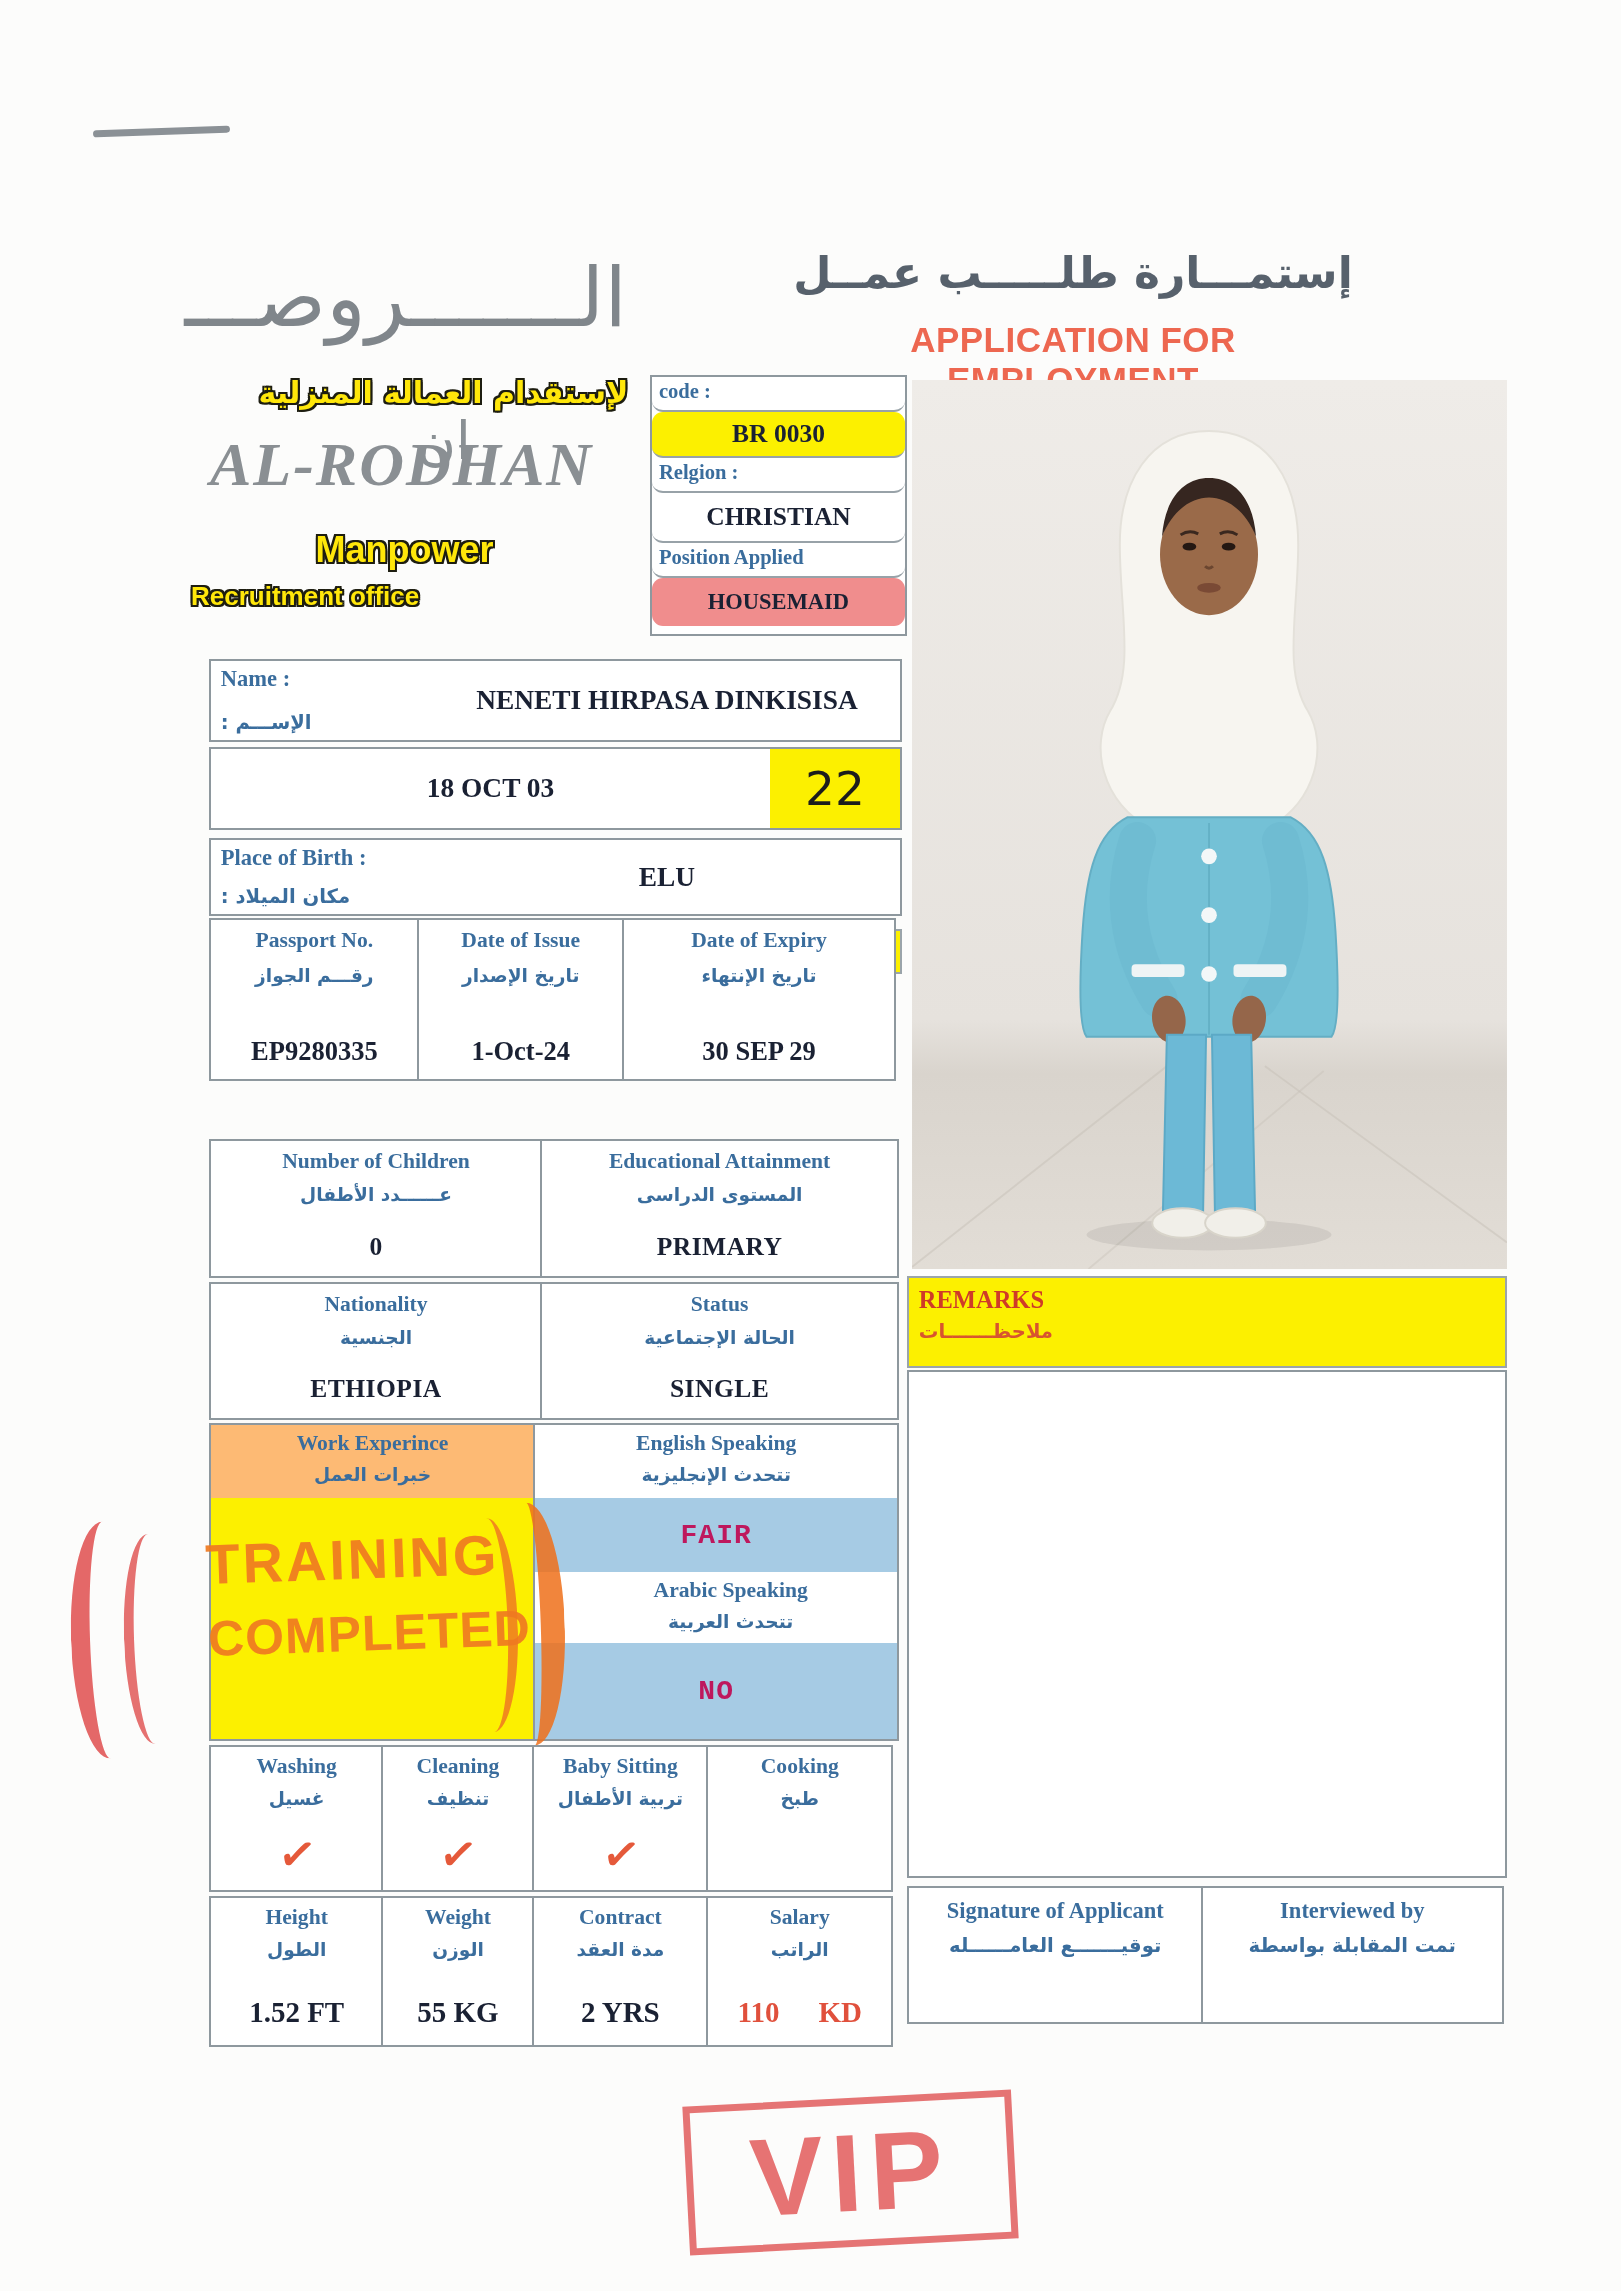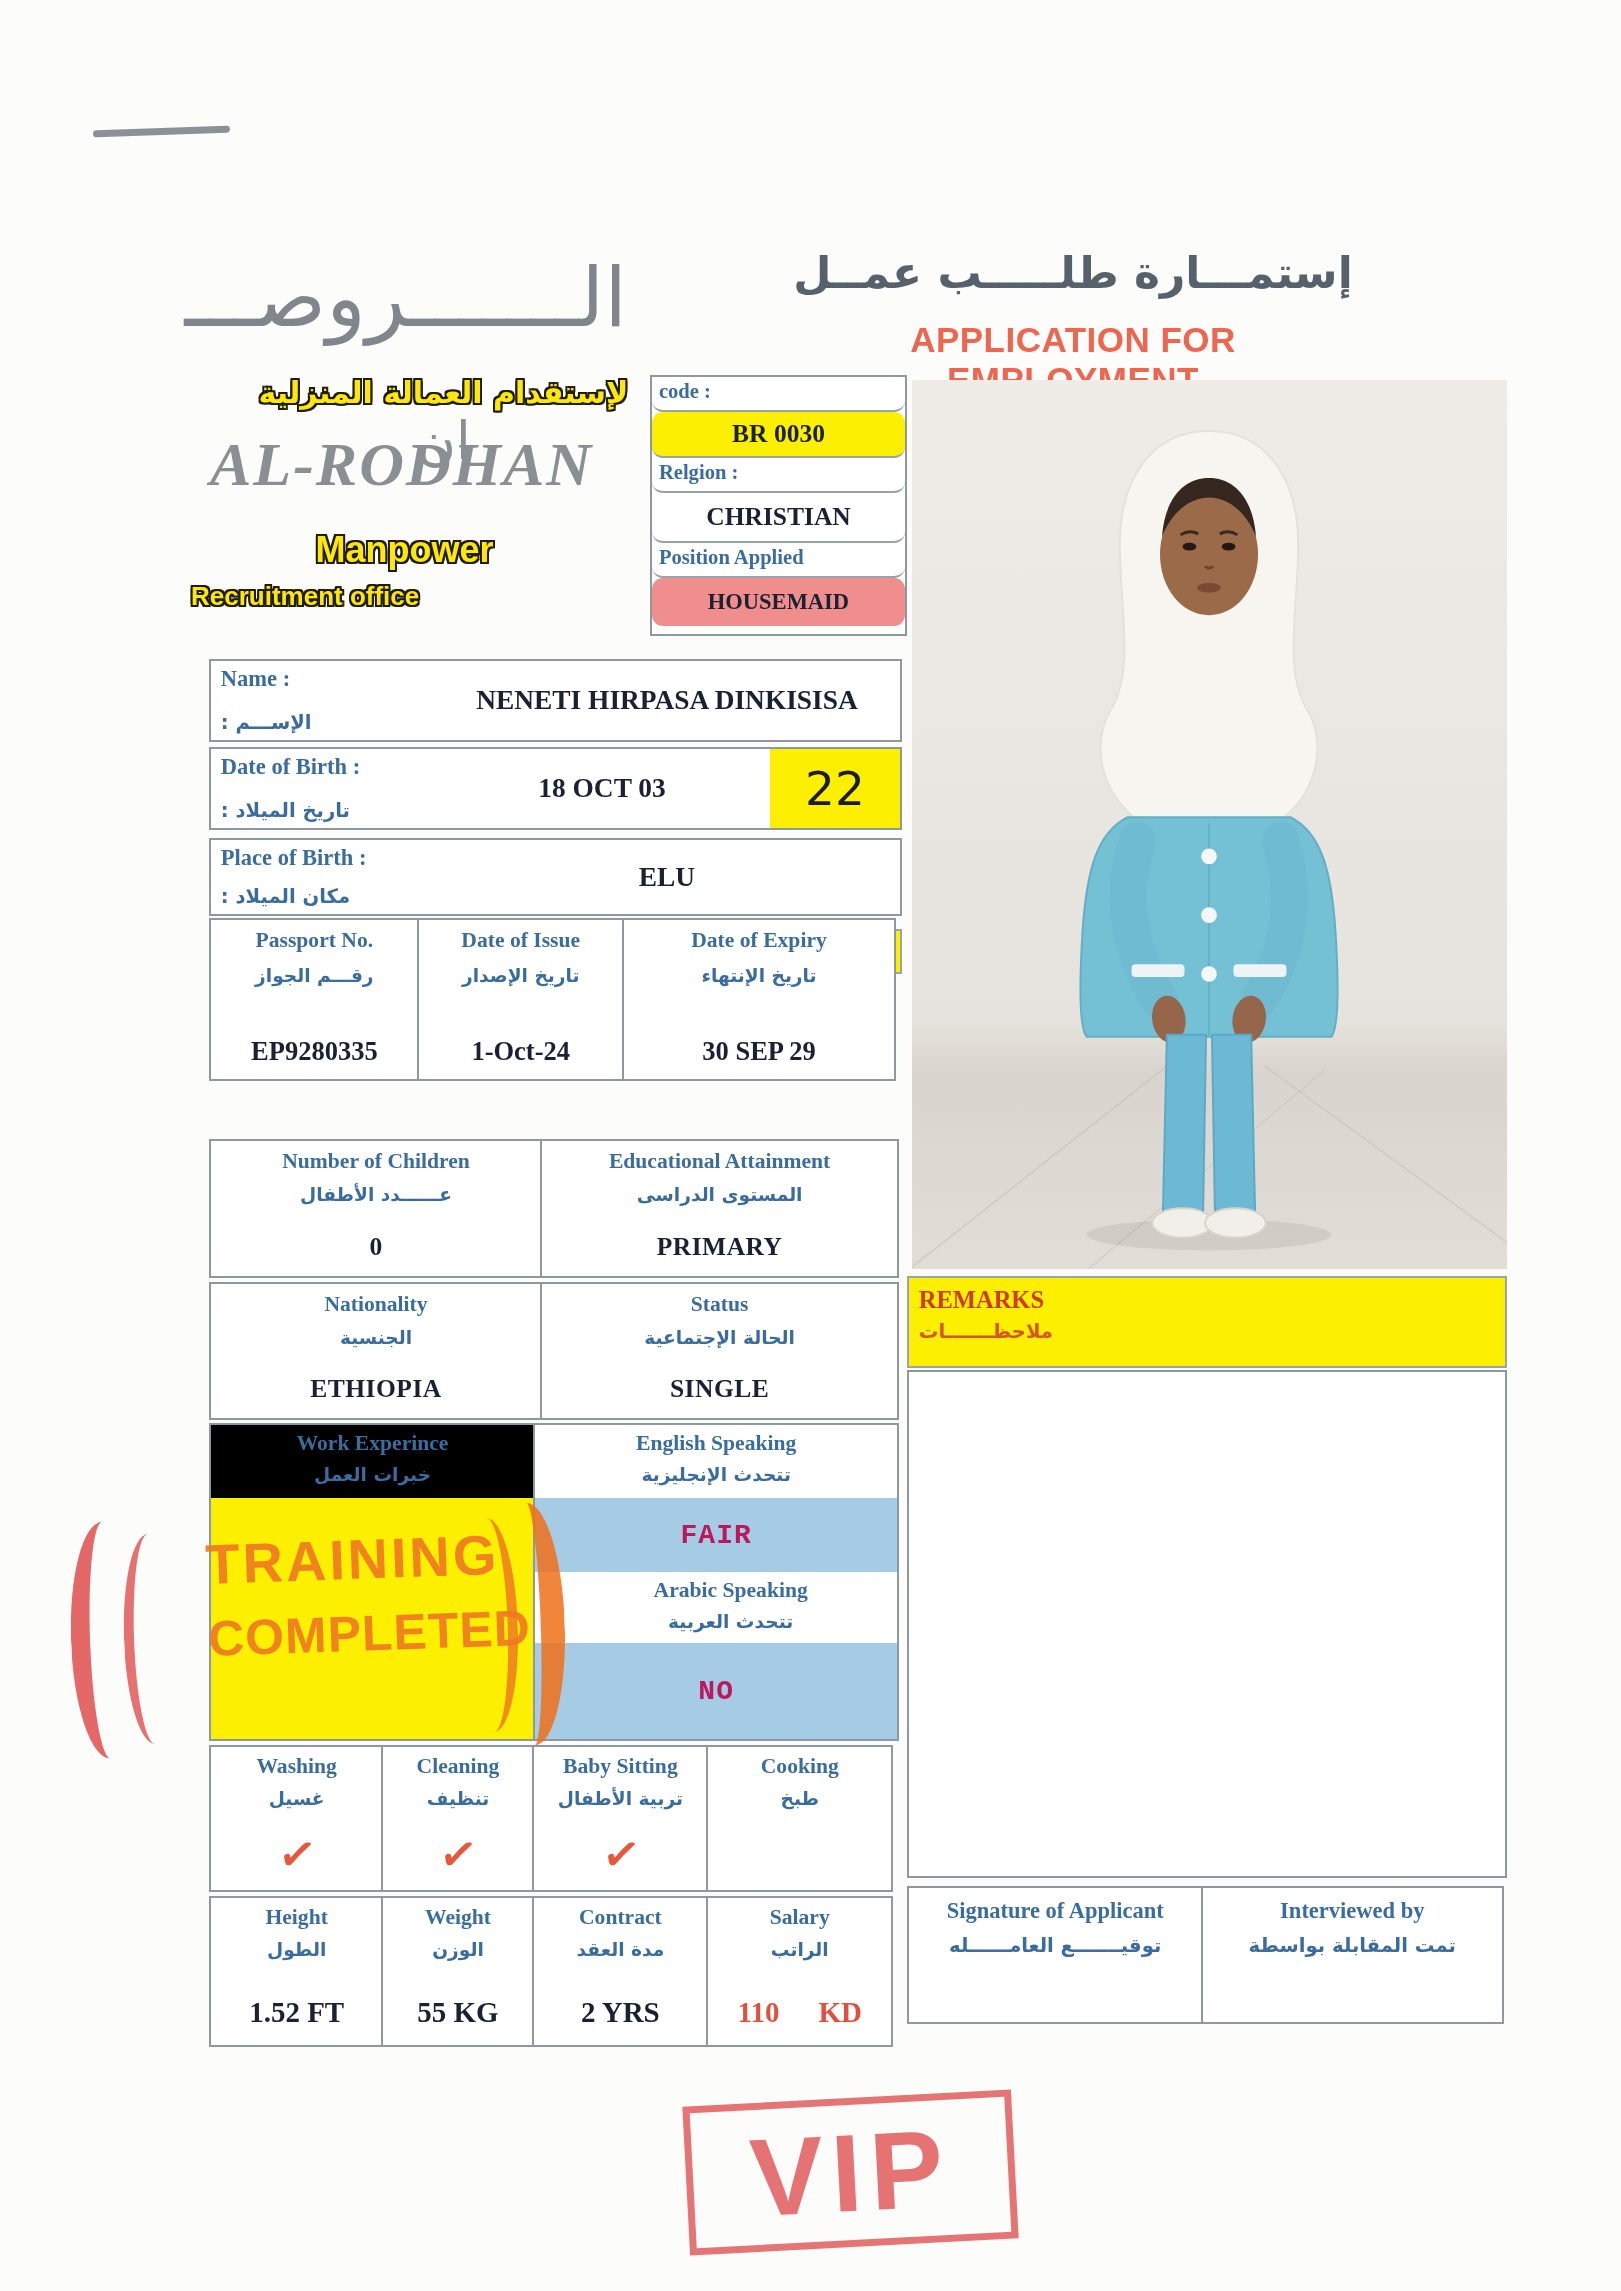--- a/index.html
+++ b/index.html
@@ -95,21 +95,21 @@
   .dcell { border:2.9px solid #8e989e; background:#fff; margin-right:-2.9px;
     display:flex; flex-direction:column; align-items:center; padding:7.8px 3.9px 13.7px; }
   .dcell:last-child { margin-right:0; }
   .dcell .lbl { font-size:21.6px; }
   .dcell .lblar { font-size:18.6px; margin-top:9.8px; }
   .dcell .val { font-size:25.5px; margin-top:auto; letter-spacing:0.5px; }
   .dleft { width:48.2%; } .dright { width:51.8%; }
 
   
   #exp-section { position:absolute; left:209px; top:1423px; width:693px; height:318px; display:flex; }
-  #exp-work { width:47.2%; border:2.9px solid #8e989e; background:#000000; margin-right:-2.9px;
+  #exp-work { width:47.2%; border:2.9px solid #8e989e; background:#fdba74; margin-right:-2.9px;
     display:flex; flex-direction:column; }
   #exp-work .head { height:73px; display:flex; flex-direction:column; align-items:center; padding-top:5.9px; }
   #exp-work .fill { flex:1; }
   #exp-lang { width:52.8%; border:2.9px solid #8e989e; background:#fff; display:flex; flex-direction:column; }
   .lhead { display:flex; flex-direction:column; align-items:center; padding-top:5.9px; }
   .lhead .lbl { font-size:21.6px; } .lhead .lblar { font-size:18.6px; margin-top:7.8px; }
   #eng-head { height:73px; } #eng-val { height:74px; }
   #arb-head { height:71px;padding-left:29px; } #arb-val { flex:1; }
   .lval { display:flex; align-items:center; justify-content:center;
     font-size:28px; font-weight:bold; color:#be185d; font-family:Liberation Mono, monospace;
@@ -250,24 +250,20 @@
 
   <div id="row-name" class="box prow">
     <div class="plabels">
       <span class="lbl">Name :</span>
       <span class="lblar" dir="rtl">الإســـم :</span>
     </div>
     <div class="pval val">NENETI HIRPASA DINKISISA</div>
   </div>
 
   <div id="row-dob" class="box prow">
-    <div class="plabels">
-      <span class="lbl">Date of Birth :</span>
-      <span class="lblar" dir="rtl">تاريخ الميلاد :</span>
-    </div>
     <div class="pval val">18 OCT 03</div>
     <div id="age-box" class="yellow">22</div>
   </div>
 
   <div id="row-pob" class="box prow">
     <div class="plabels">
       <span class="lbl">Place of Birth :</span>
       <span class="lblar" dir="rtl">مكان الميلاد :</span>
     </div>
     <div class="pval val">ELU</div>

